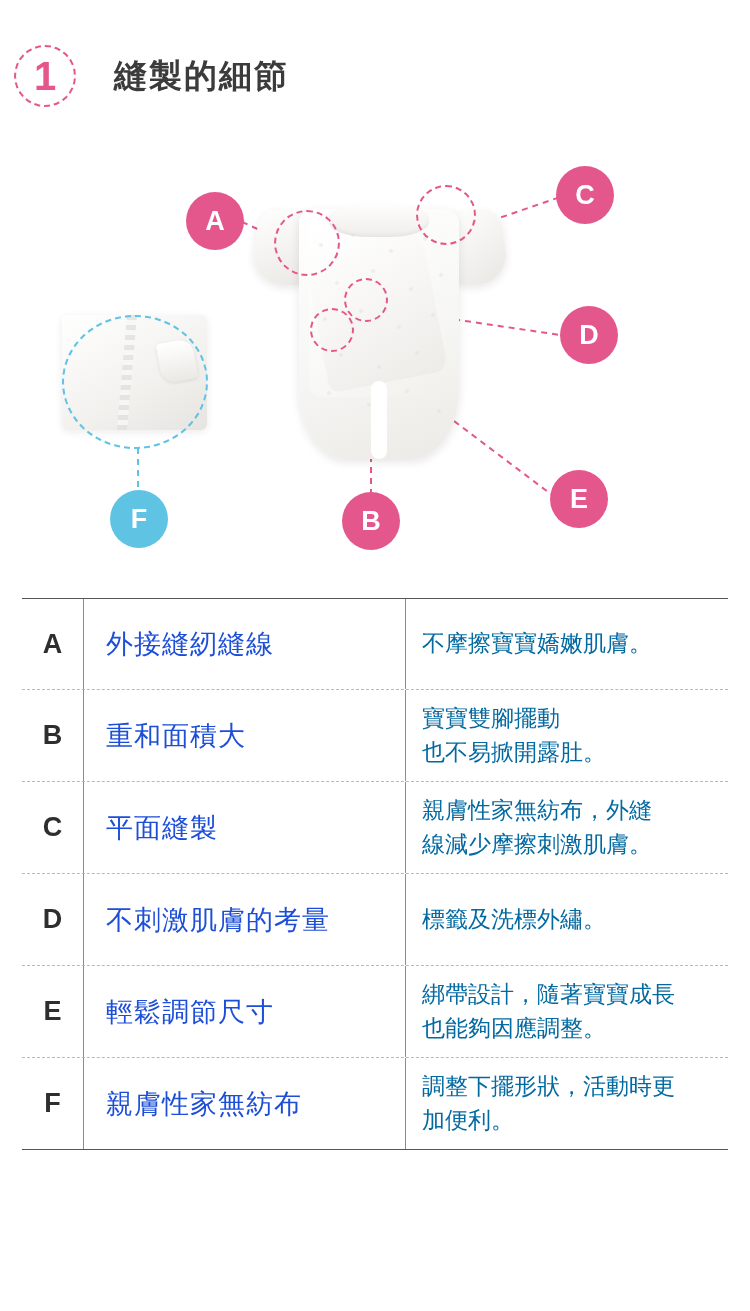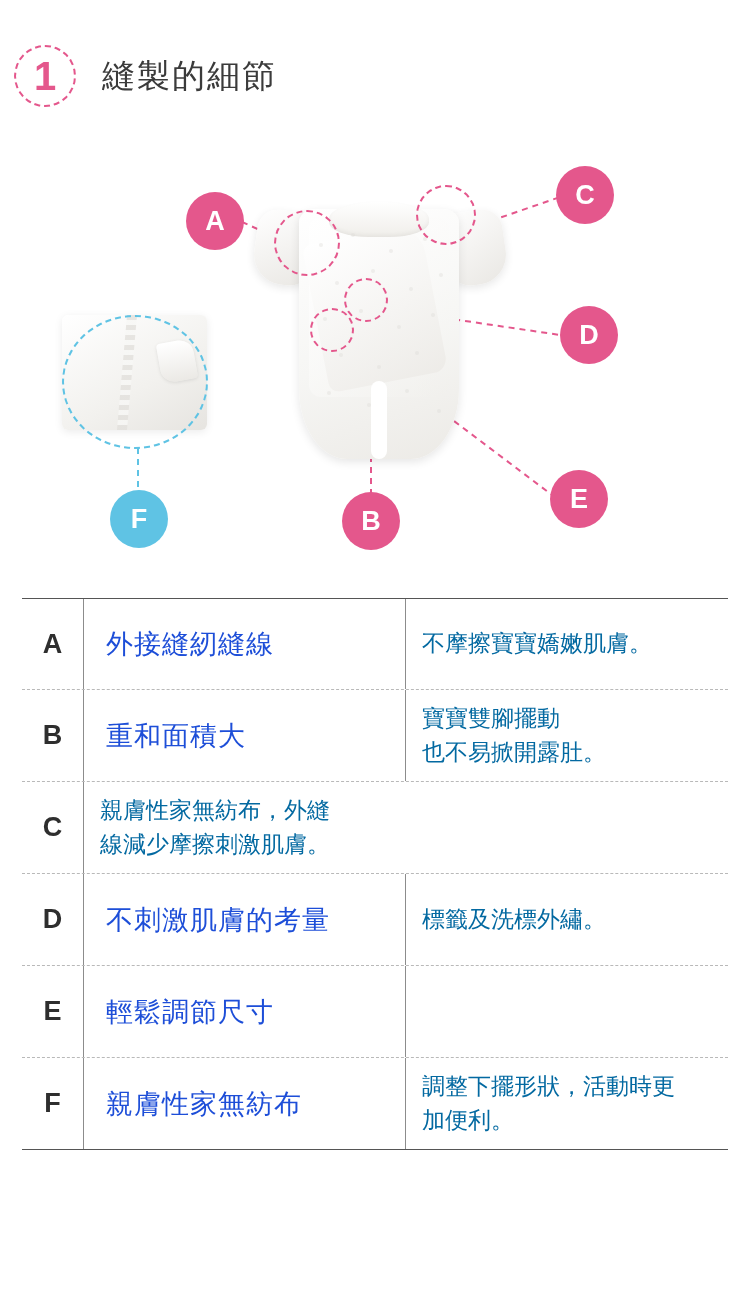--- a/index.html
+++ b/index.html
@@ -33,25 +33,25 @@
     border-radius: 50%;
     display: flex;
     align-items: center;
     justify-content: center;
     color: #e4578c;
     font-size: 40px;
     font-weight: bold;
     line-height: 1;
   }
   .header-title {
-    margin-left: 26px;
+    margin-left: 38px;
     font-size: 33px;
     color: #3b3b3b;
     letter-spacing: 2px;
-    font-weight: 400;
+    font-weight: 700;
   }
 
   
   .illus {
     position: absolute;
     left: 0; top: 130px;
     width: 750px;
     height: 450px;
   }
 
@@ -320,33 +320,36 @@
 
     <div class="t-row">
       <div class="c-key">B</div>
       <div class="c-title">重和面積大</div>
       <div class="c-desc">寶寶雙腳擺動
 也不易掀開露肚。</div>
     </div>
 
     <div class="t-row">
       <div class="c-key">C</div>
+      <div class="c-title">平面縫製</div>
       <div class="c-desc">親膚性家無紡布，外縫
 線減少摩擦刺激肌膚。</div>
     </div>
 
     <div class="t-row">
       <div class="c-key">D</div>
       <div class="c-title">不刺激肌膚的考量</div>
       <div class="c-desc">標籤及洗標外繡。</div>
     </div>
 
     <div class="t-row">
       <div class="c-key">E</div>
       <div class="c-title">輕鬆調節尺寸</div>
+      <div class="c-desc">綁帶設計，隨著寶寶成長
+也能夠因應調整。</div>
     </div>
 
     <div class="t-row">
       <div class="c-key">F</div>
       <div class="c-title">親膚性家無紡布</div>
       <div class="c-desc">調整下擺形狀，活動時更
 加便利。</div>
     </div>
 
   </div>

